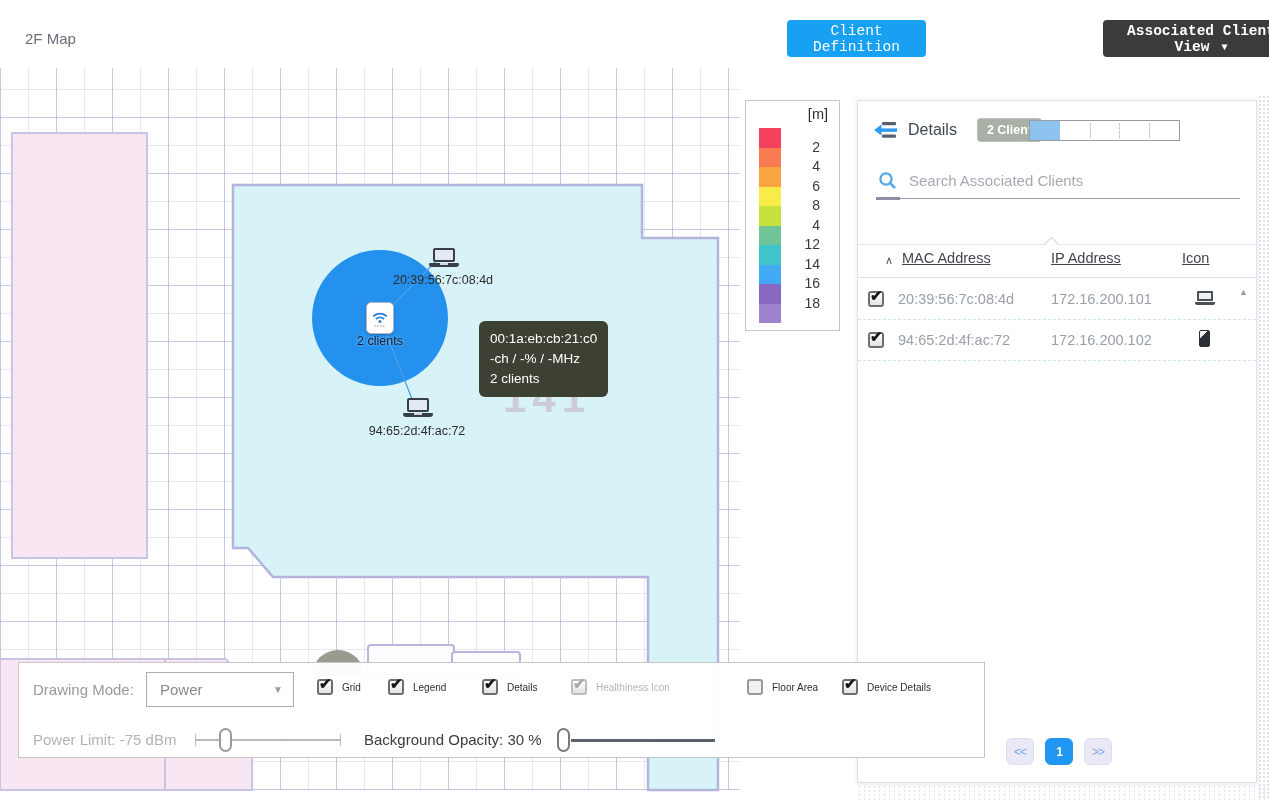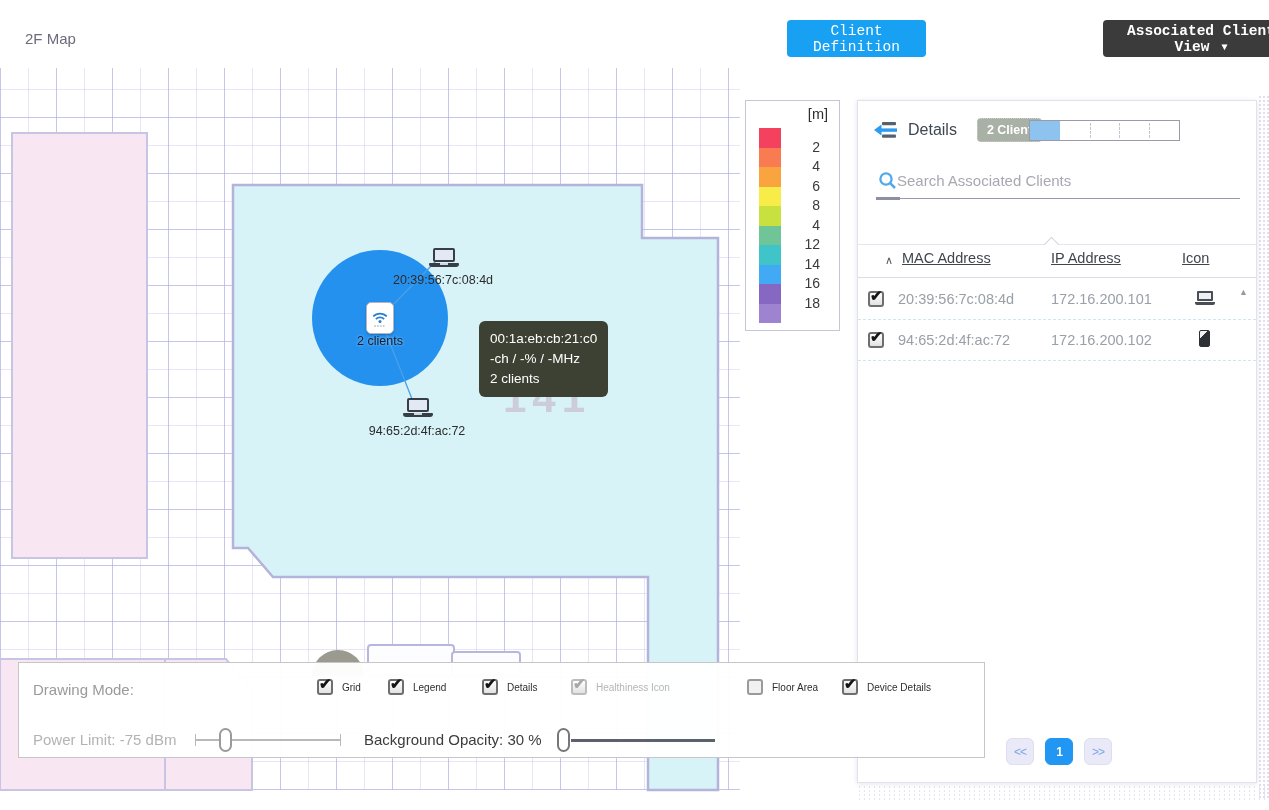--- a/index.html
+++ b/index.html
@@ -53,21 +53,21 @@
            border:1px solid #e2e2ee; box-shadow:0 1px 5px rgba(110,110,160,.18); z-index:4; }
   .panel-header { position:absolute; left:14px; top:17px; display:flex; align-items:center; }
   .panel-title { font-size:16px; color:#3d4852; margin-left:10px; }
   .client-badge { margin-left:20px; background:#a9b0a5; color:#fff; font-weight:bold; font-size:12.5px;
                   padding:4px 9px; border-radius:4px; border:1px dotted #cdd2c8; }
   .assoc-progress { position:absolute; left:171px; top:19px; width:151px; height:21px; border:1px solid #9a9aa8;
                     background:#fff; }
   .assoc-progress .fill { height:100%; background:#8ec3ef; }
   .assoc-progress .sep { position:absolute; top:2px; bottom:2px; border-left:1px dashed #c4c4d2; }
   .search-row { position:absolute; left:20px; top:70px; width:360px; display:flex; align-items:center; }
-  .search-row input { border:none; outline:none; font-size:15px; color:#555; width:300px; 
+  .search-row input { border:none; outline:none; font-size:15px; color:#555; width:300px; margin-left:12px;
                       font-family:"Liberation Sans",sans-serif; background:transparent; }
   .search-row input::placeholder { color:#a8a8b2; }
   .search-underline { position:absolute; left:18px; top:97px; width:364px; height:1px; background:#9a9aae; }
   .search-underline::before { content:""; position:absolute; left:0; top:-1px; width:24px; height:3px; background:#8d8da4; }
   .table-notch { position:absolute; left:188px; top:138px; width:11px; height:11px; background:#fff;
                  border-left:1px solid #d4d4e2; border-top:1px solid #d4d4e2; transform:rotate(45deg); z-index:2; }
   .table-top { position:absolute; left:0; top:143px; width:100%; height:1px; background:#e6e6f0; }
   .thead { position:absolute; left:0; top:149px; width:100%; height:27px; font-size:14.5px; color:#40464e; }
   .thead .sort { position:absolute; left:27px; top:4px; font-size:11px; color:#555; }
   .th { position:absolute; text-decoration:underline; cursor:pointer; }
@@ -255,20 +255,24 @@
 
     <div class="pager">
       <div class="pg">&lt;&lt;</div>
       <div class="pg active">1</div>
       <div class="pg">&gt;&gt;</div>
     </div>
   </div>
 
   <div class="control-bar">
     <span class="cb-label" style="left:14px;top:18px;">Drawing Mode:</span>
+    <div class="mode-select">
+      <span class="val">Power</span>
+      <span class="sel-caret">▼</span>
+    </div>
 
     <div class="bar-check" style="left:298px;">
       <span class="bar-cb">
           <span class="mark">✔</span>
         </span>
       <span class="lbl">Grid</span>
     </div>
     <div class="bar-check" style="left:369px;">
       <span class="bar-cb">
           <span class="mark">✔</span>

